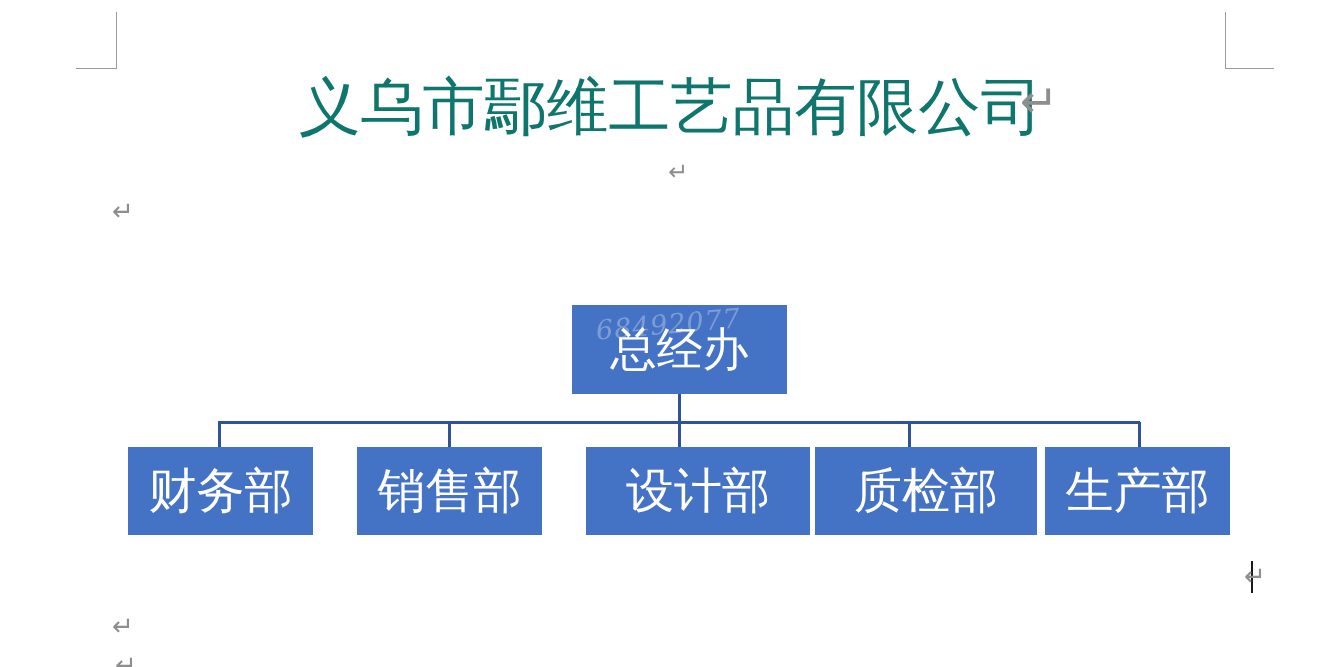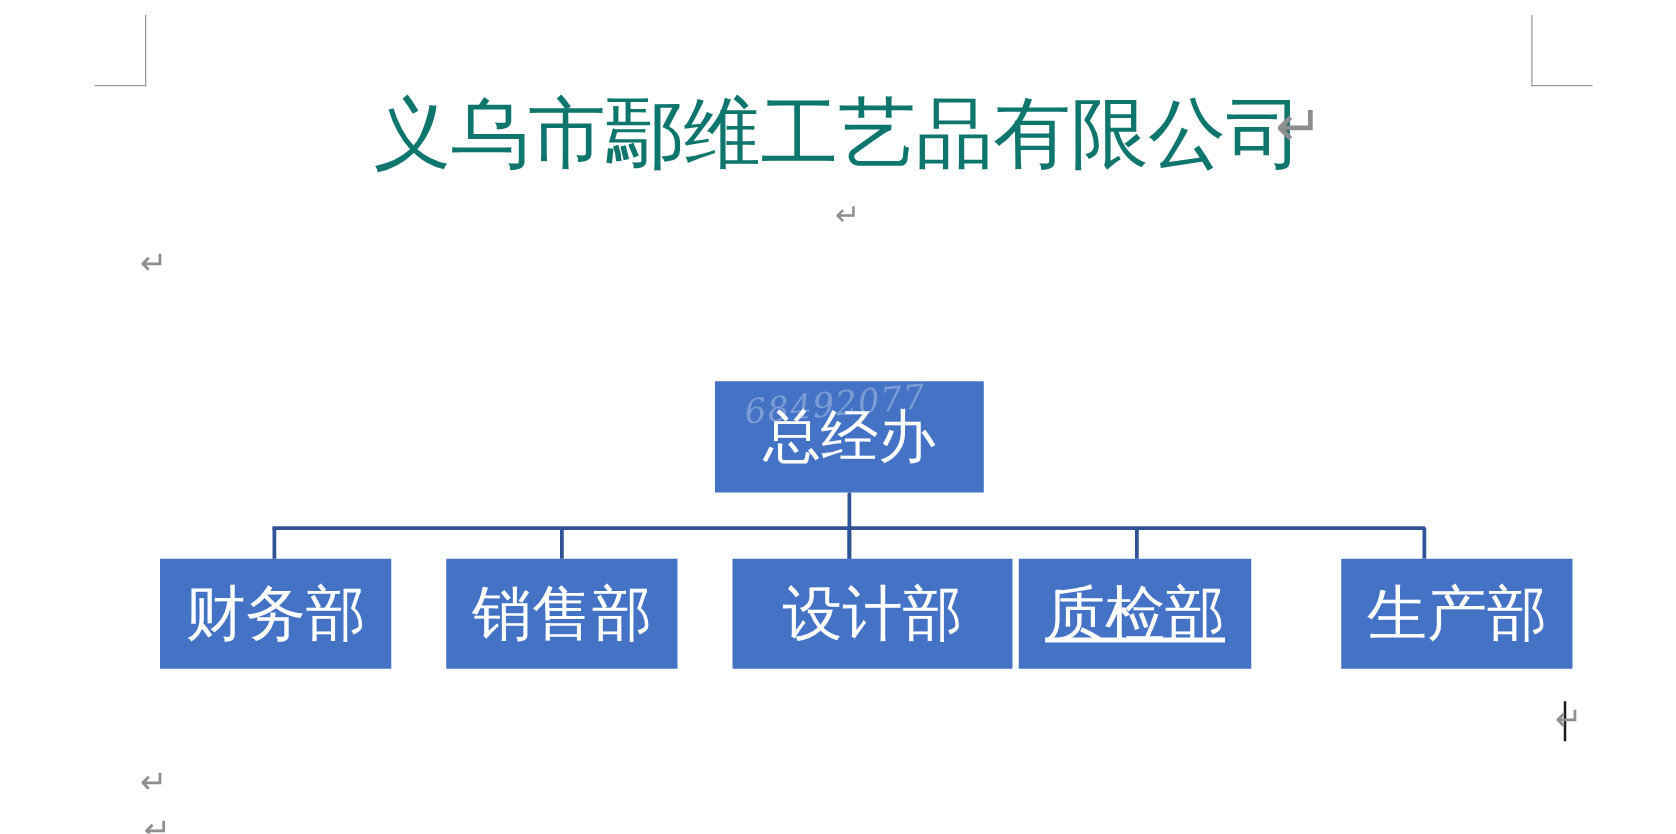--- a/index.html
+++ b/index.html
@@ -110,22 +110,22 @@
     font-size: 46px;
   }
   .node-leaf {
     top: 447px;
     height: 88px;
     font-size: 48px;
   }
   .leaf-0 { left: 128px;  width: 185px; }
   .leaf-1 { left: 357px;  width: 185px; }
   .leaf-2 { left: 586px;  width: 224px; }
-  .leaf-3 { left: 815px;  width: 186px; text-decoration: underline; }
-  .leaf-4 { left: 1045px; width: 185px; margin-left: 28px; }
+  .leaf-3 { left: 815px;  width: 222px; }
+  .leaf-4 { left: 1045px; width: 185px; }
 
   
   .watermark {
     position: absolute;
     left: 596px;
     top: 307px;
     width: 180px;
     height: 40px;
     color: rgba(255,255,255,0.30);
     font-family: "DejaVu Serif", serif;

